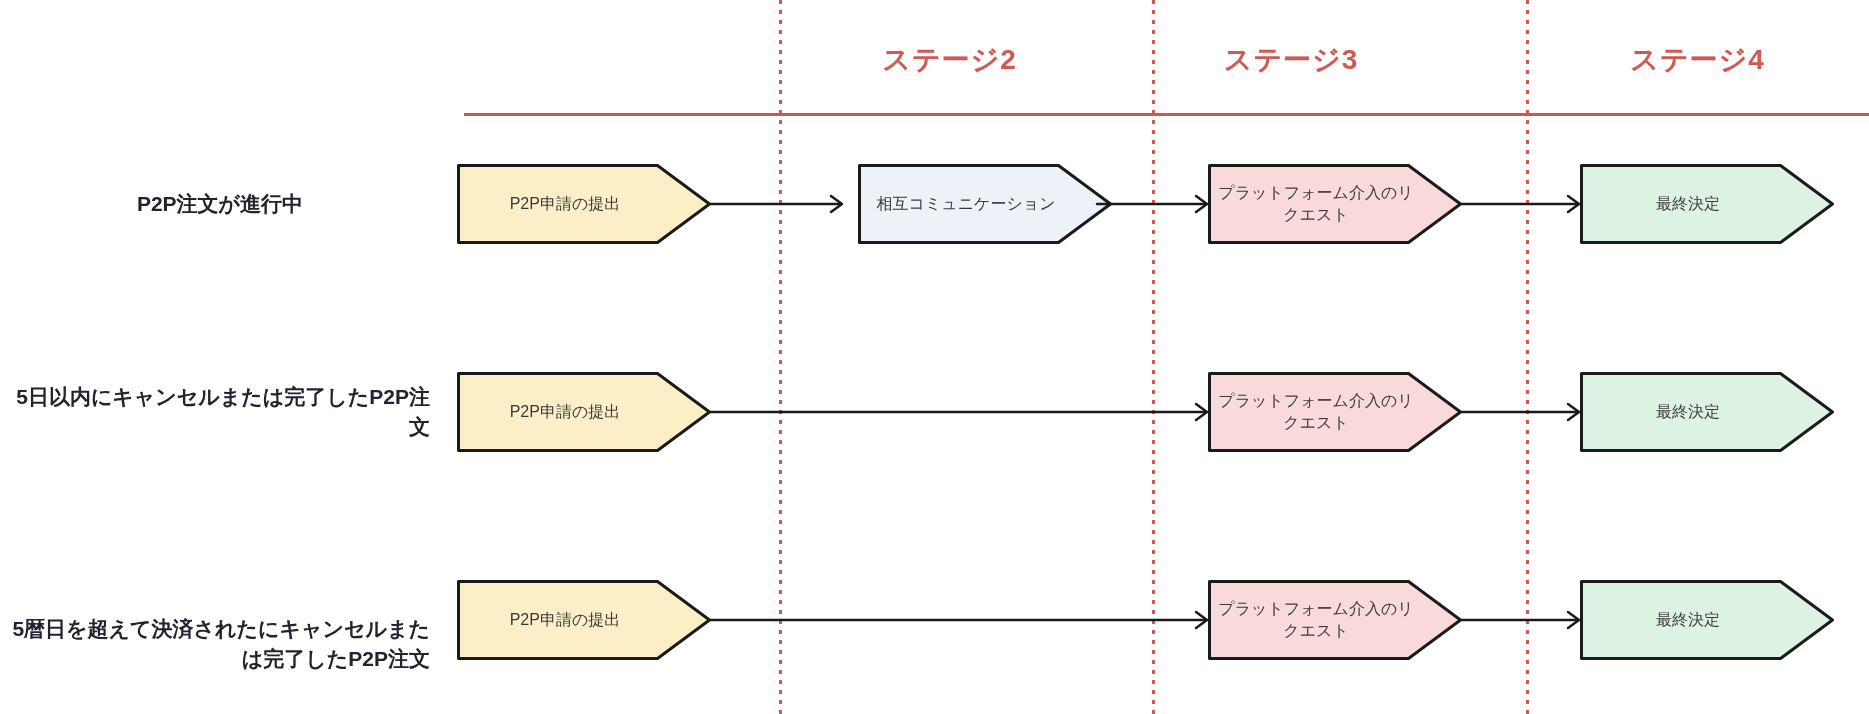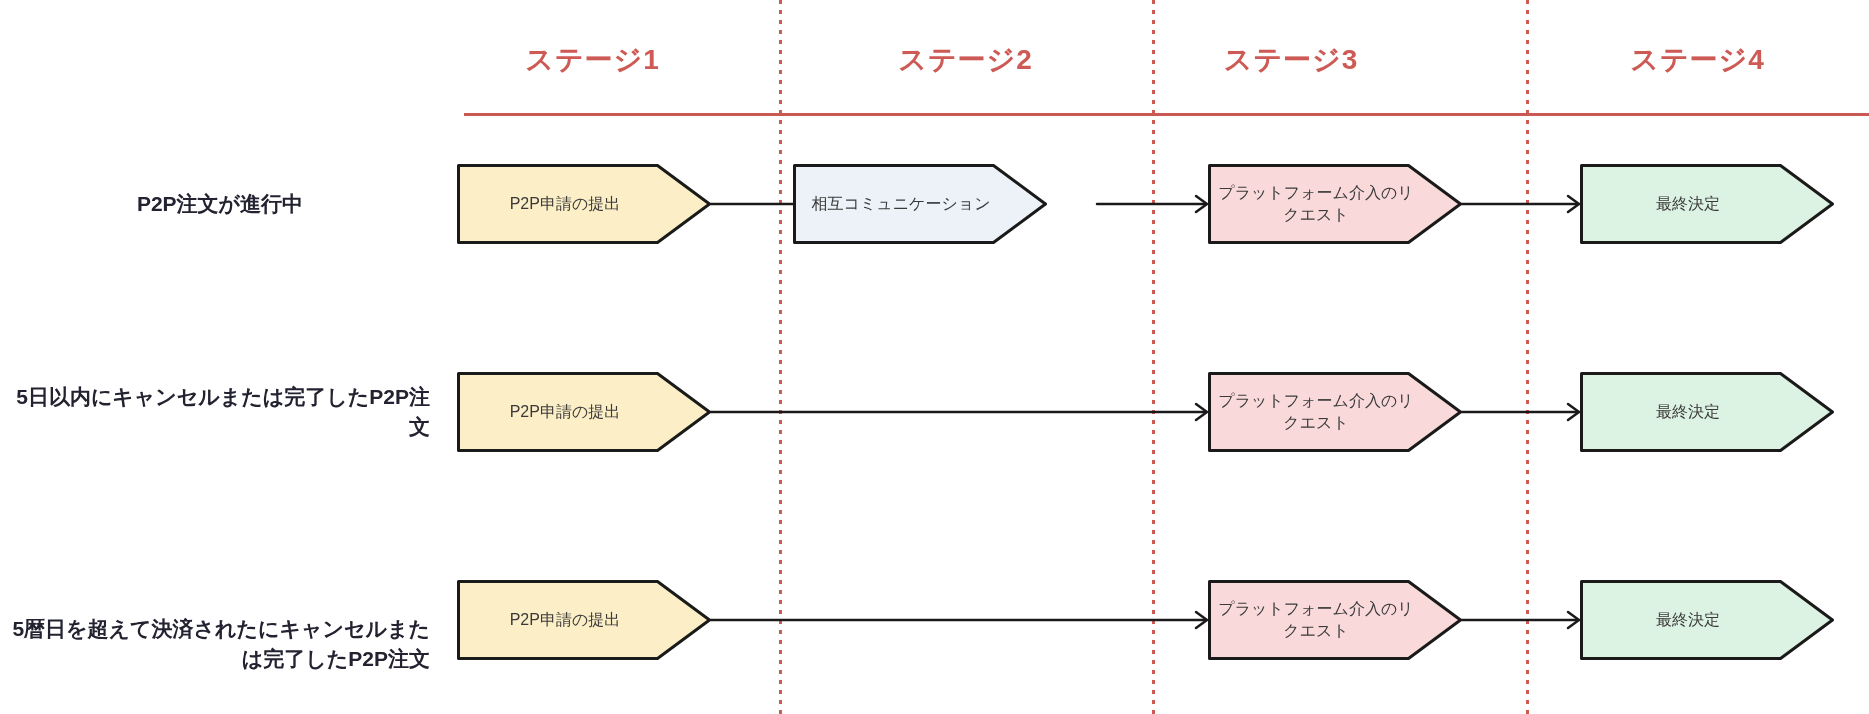--- a/index.html
+++ b/index.html
@@ -45,42 +45,41 @@
 <body>
 
 <div class="canvas">
 
   <div class="vline" style="left:779px"></div>
   <div class="vline" style="left:1152px"></div>
   <div class="vline" style="left:1526px"></div>
 
   <div class="hline"></div>
 
-  <div class="stage-header" style="left:406px;width:373px">ステージ1</div>
-  <div class="stage-header" style="left:779px;width:373px">ステージ2</div>
+  <div class="stage-header" style="left:763px;width:373px">ステージ2</div>
   <div class="stage-header" style="left:1104px;width:374px">ステージ3</div>
   <div class="stage-header" style="left:1526px;width:343px">ステージ4</div>
 
   <div class="row-label" style="top:164px">P2P注文が進行中</div>
   <div class="row-label" style="top:372px">5日以内にキャンセルまたは完了したP2P注文</div>
   <div class="row-label" style="top:604px">5暦日を超えて決済されたにキャンセルまたは完了したP2P注文</div>
 
   <div class="node" style="left:457px;top:164px">
     <svg width="254" height="80" viewBox="0 0 254 80">
       <polygon points="1.5,1.5 200.5,1.5 252.5,40 200.5,78.5 1.5,78.5" stroke="#1a1a1a" stroke-width="3" stroke-linejoin="round" fill="#fcefc7"></polygon>
     </svg>
     <div class="node-label">P2P申請の提出</div>
   </div>
 
   <svg class="arrow" style="left:711px;top:192px" width="134" height="24">
     <line x1="0" y1="12" x2="129" y2="12"></line>
     <polyline points="120,4 131,12 120,20"></polyline>
   </svg>
 
-  <div class="node" style="left:793px;top:164px">
+  <div class="node" style="left:858px;top:164px">
     <svg width="254" height="80" viewBox="0 0 254 80">
       <polygon points="1.5,1.5 200.5,1.5 252.5,40 200.5,78.5 1.5,78.5" stroke="#1a1a1a" stroke-width="3" stroke-linejoin="round" fill="#edf2f9"></polygon>
     </svg>
     <div class="node-label">相互コミュニケーション</div>
   </div>
 
   <svg class="arrow" style="left:1097px;top:192px" width="113" height="24">
     <line x1="0" y1="12" x2="108" y2="12"></line>
     <polyline points="99,4 110,12 99,20"></polyline>
   </svg>

